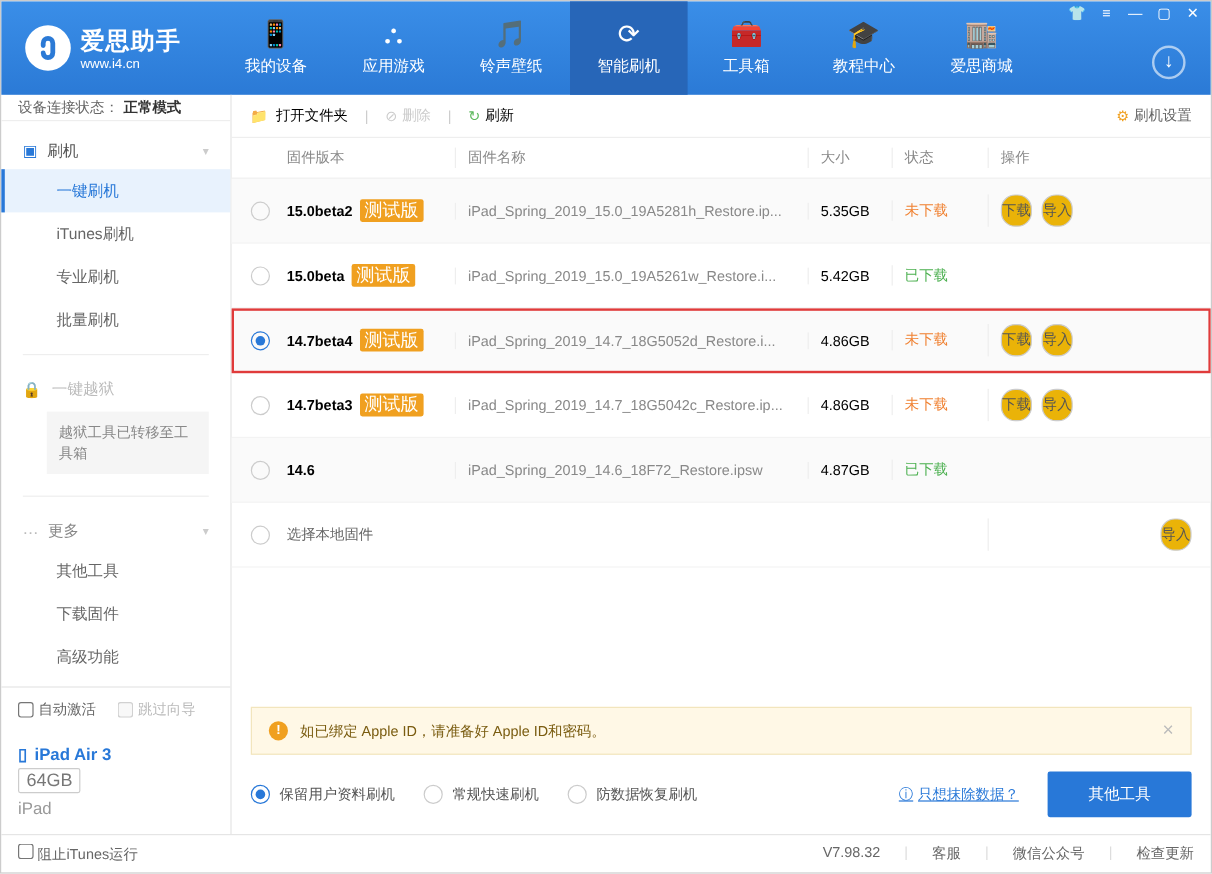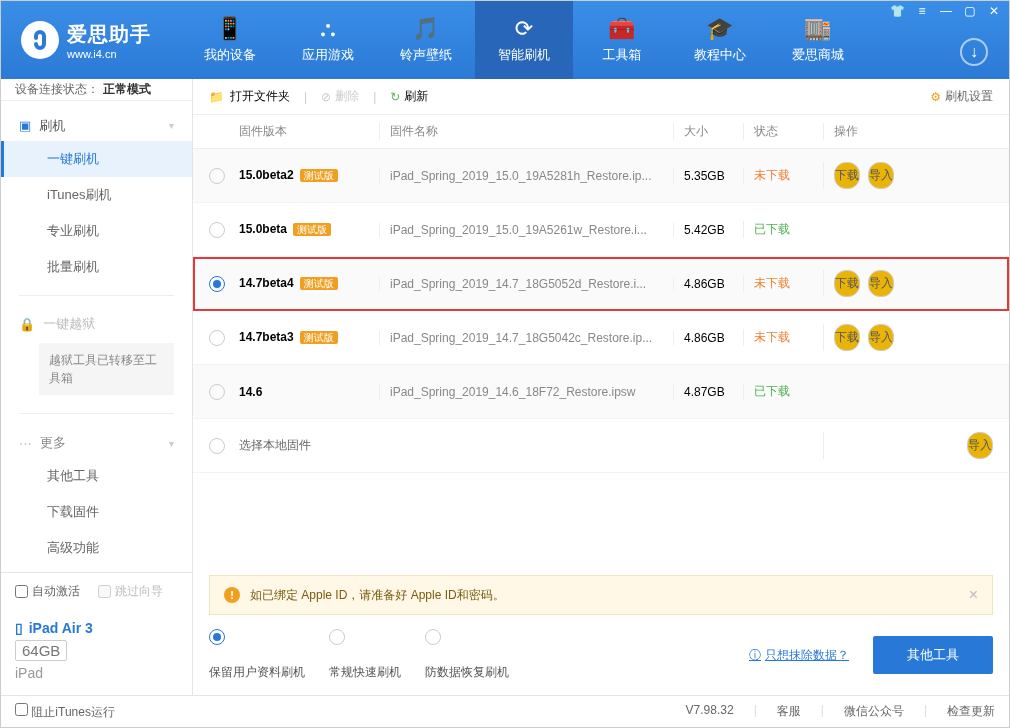--- a/index.html
+++ b/index.html
@@ -65,33 +65,33 @@
     .col-size { width: 70px; border-left: 1px solid #eee; padding-left: 10px; }
     .col-status { width: 80px; border-left: 1px solid #eee; padding-left: 10px; }
     .col-ops { width: 170px; border-left: 1px solid #eee; padding-left: 10px; }
     
     .row { display: flex; align-items: center; height: 54px; padding: 0 16px; font-size: 12px; border-bottom: 1px solid #f3f3f3; }
     .row.alt { background: #fafafa; }
     .row.highlighted { outline: 2px solid #e03b3b; outline-offset: -2px; position: relative; z-index: 1; }
     .radio { width: 16px; height: 16px; border: 1px solid #ccc; border-radius: 50%; display: flex; align-items: center; justify-content: center; cursor: pointer; }
     .radio.checked { border-color: #2878d8; }
     .radio.checked::after { content: ''; width: 8px; height: 8px; background: #2878d8; border-radius: 50%; }
-    .beta-badge { background: #f0a020; color: #fff; font-size: 10px; padding: 1px 4px; border-radius: 2px; margin-left: 6px; }
+    .beta-badge { background: #f0a020; color: #fff; font-size: 15px; padding: 1px 4px; border-radius: 2px; margin-left: 6px; }
     .filename { color: #888; }
     .status-not { color: #f08030; }
     .status-done { color: #4cb050; }
     .btn { border: 1px solid #ccc; background: #eab308; padding: 4px 0; font-size: 12px; cursor: pointer; border-radius: 12px; color: #555; }
     .ops { display: flex; gap: 8px; }
     
     .notice { margin: 16px 16px 0; background: #fff8e6; border: 1px solid #f2e5bd; padding: 10px 14px; display: flex; align-items: center; font-size: 12px; color: #7a5c10; }
     .notice .warn-icon { width: 16px; height: 16px; background: #f0a020; color: #fff; border-radius: 50%; display: flex; align-items: center; justify-content: center; margin-right: 10px; font-weight: bold; font-size: 11px; }
     .notice .close { margin-left: auto; color: #bbb; cursor: pointer; font-size: 16px; }
     
     .flash-row { padding: 14px 16px; display: flex; align-items: center; gap: 24px; font-size: 12px; color: #555; }
-    .flash-opt { display: flex; align-items: flex-start; gap: 19px; flex-direction: column; }
+    .flash-opt { display: flex; align-items: center; gap: 8px; }
     .info-link { margin-left: auto; color: #2878d8; display: flex; align-items: center; gap: 4px; text-decoration: underline; cursor: pointer; }
     .flash-btn { background: #2878d8; color: #fff; border: none; padding: 10px 34px; font-size: 13px; cursor: pointer; border-radius: 2px; }
     
     
     .footer { height: 32px; border-top: 1px solid #e5e5e5; display: flex; align-items: center; padding: 0 14px; font-size: 12px; color: #666; }
     .footer .right { margin-left: auto; display: flex; gap: 20px; }
     .vdiv { color: #ddd; }
   </style>
 </head>
 <body>

